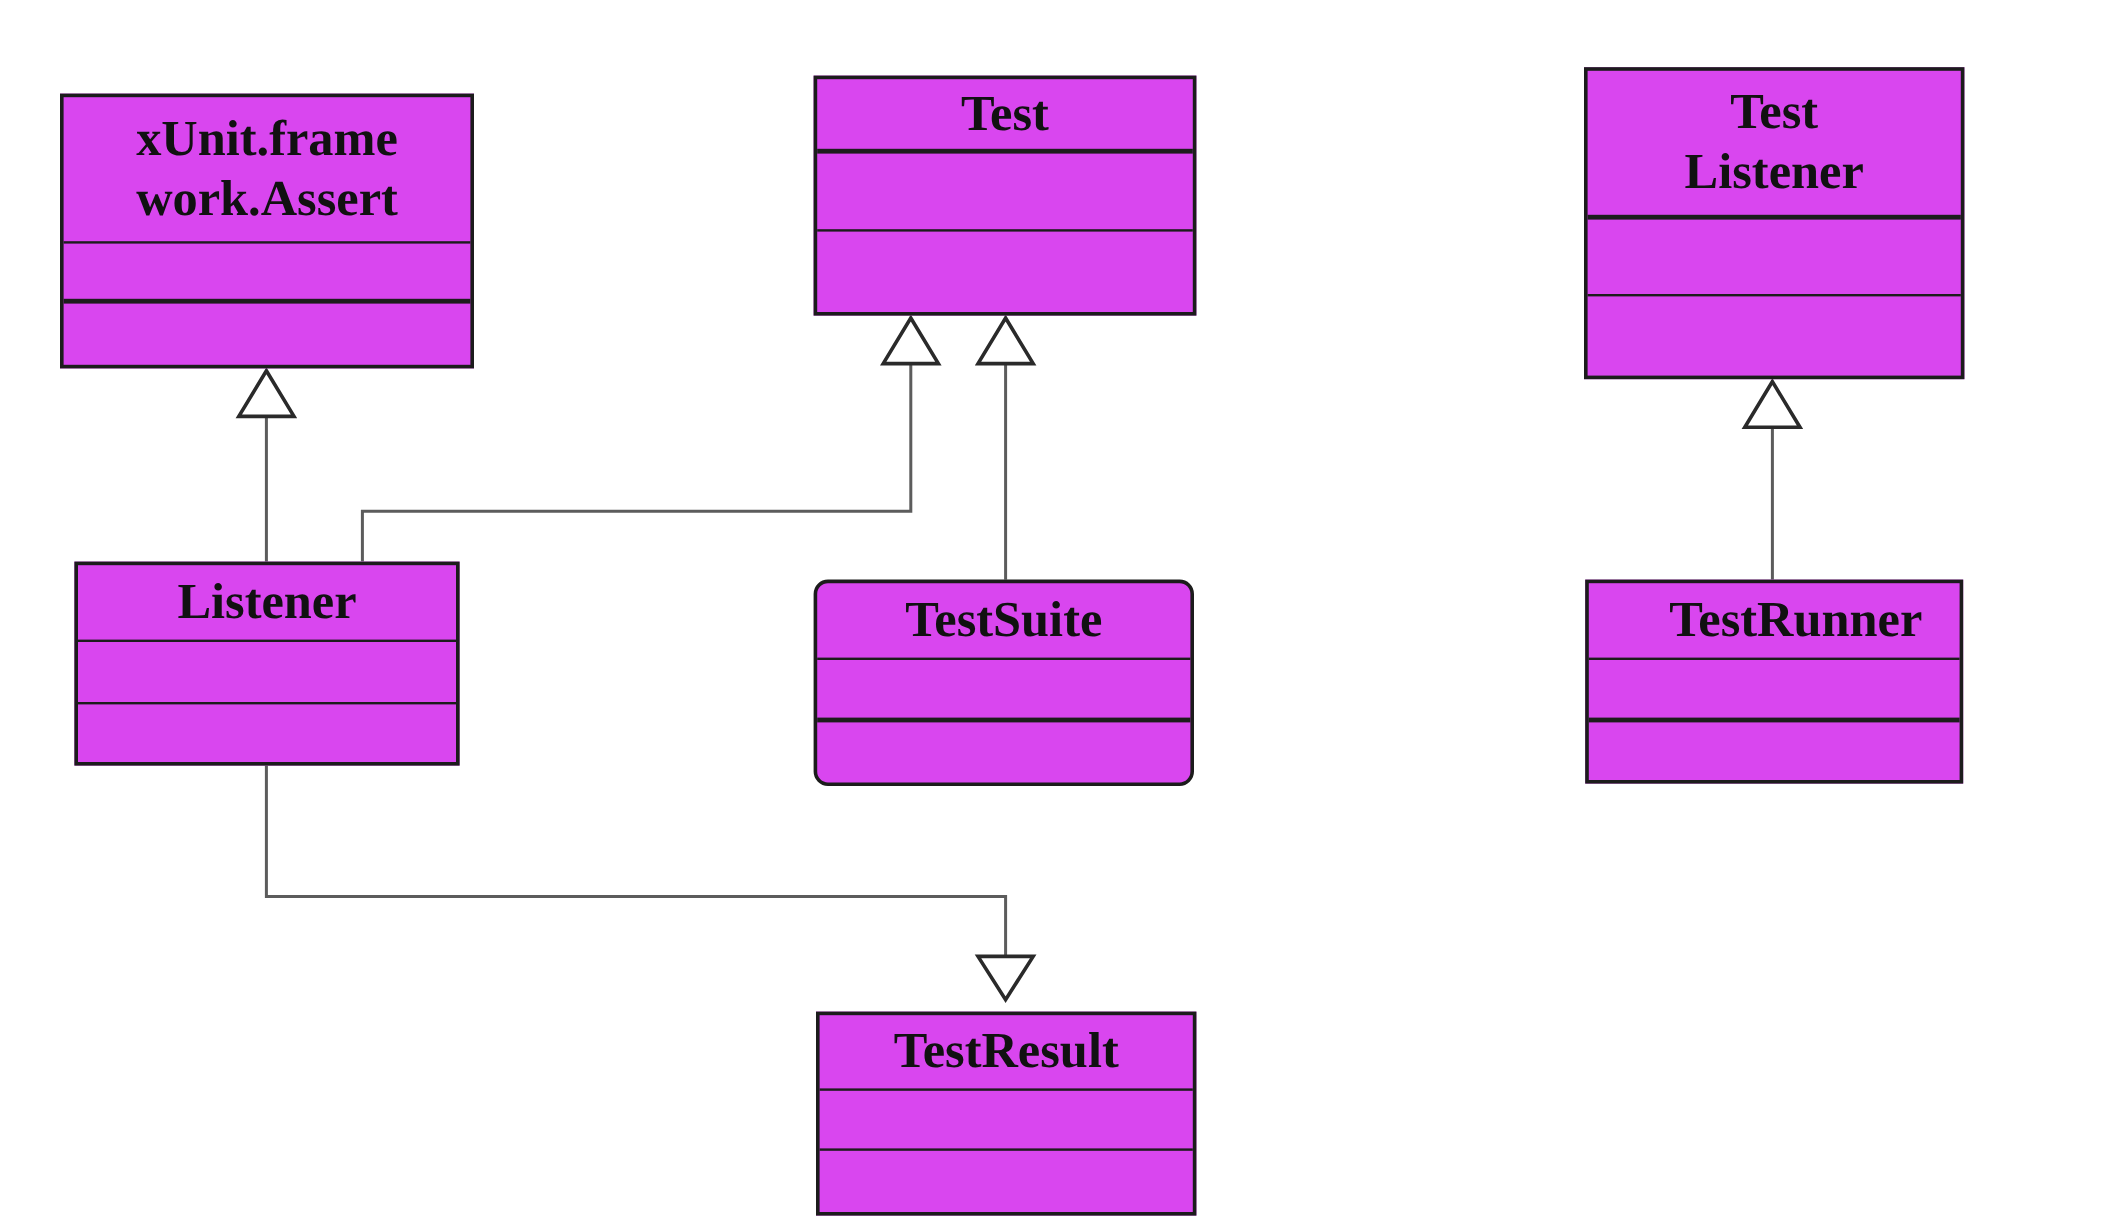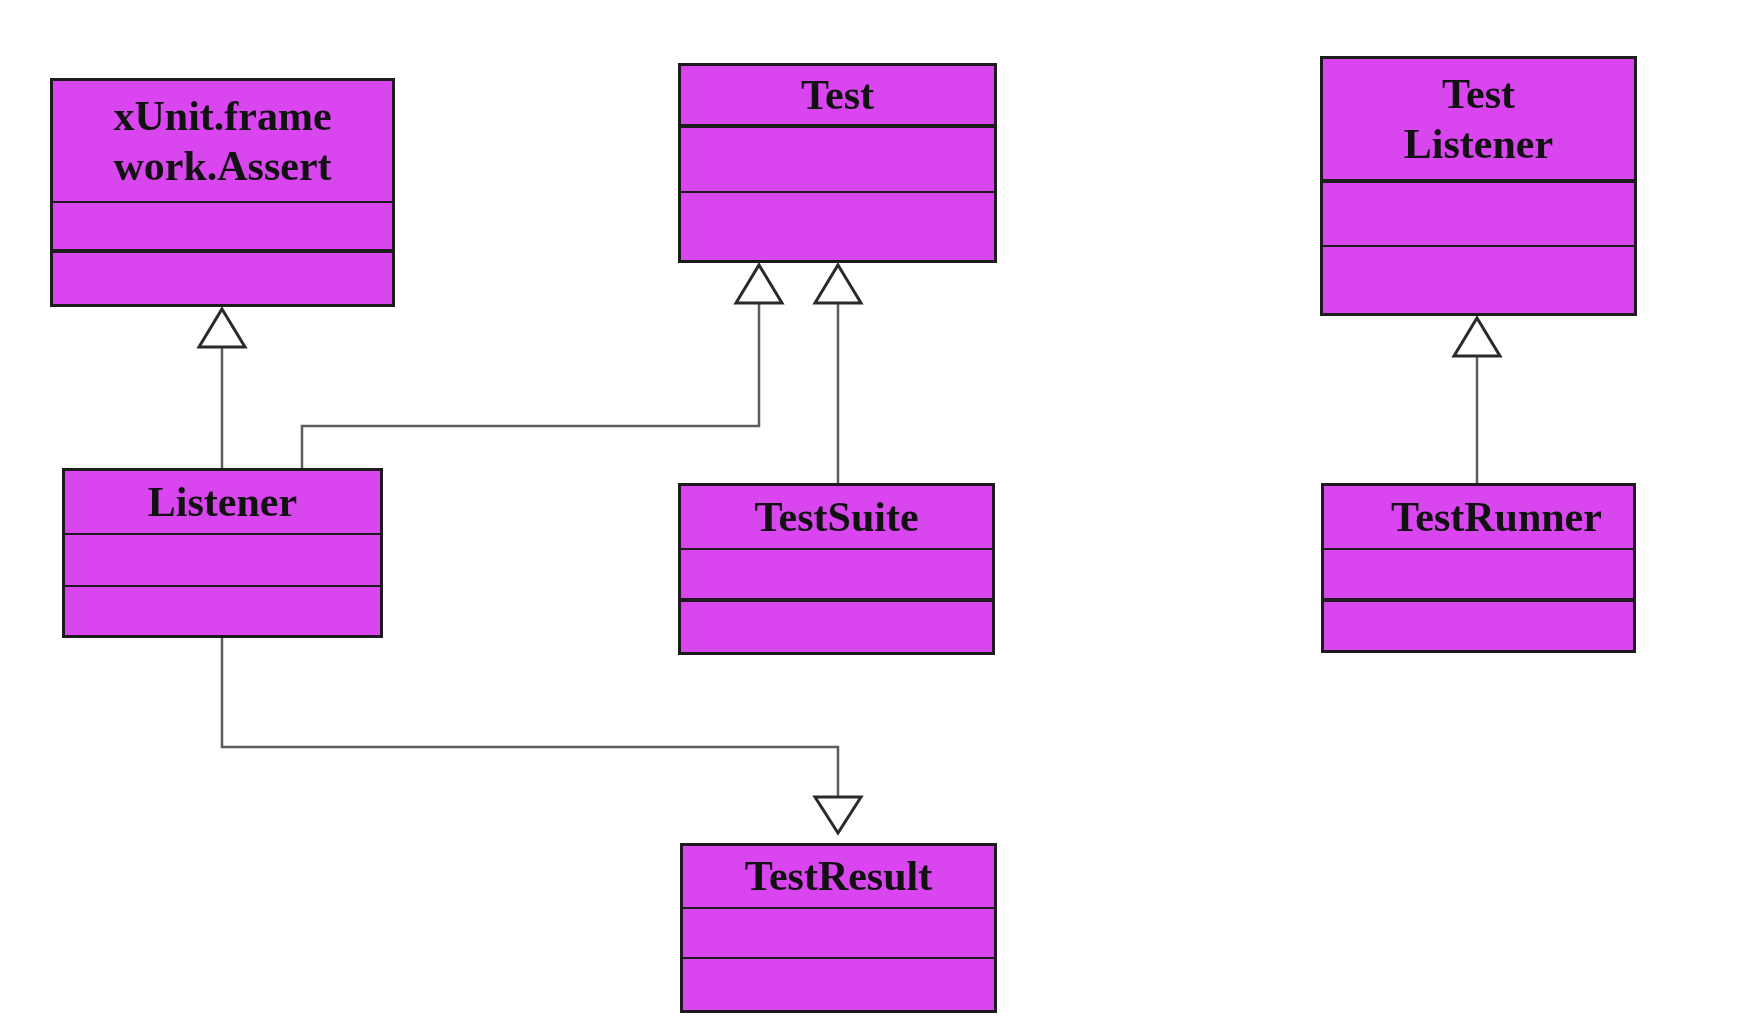--- a/index.html
+++ b/index.html
@@ -73,21 +73,21 @@
   .c-test .attrs        { height: 65px; }
 
   .c-listener   { left: 1320px; top: 56px;  width: 317px; height: 260px; }
   .c-listener .title    { height: 124px; border-bottom-width: 4px; }
   .c-listener .attrs    { height: 64px; }
 
   .c-testcase   { left: 62px;   top: 468px; width: 321px; height: 170px; }
   .c-testcase .title    { height: 64px; }
   .c-testcase .attrs    { height: 52px; }
 
-  .c-testsuite  { left: 678px;  top: 483px; width: 317px; height: 172px; }
+  .c-testsuite  { left: 678px;  top: 483px; width: 317px; height: 172px; border-radius: 12px; }
   .c-testsuite .title   { height: 64px; }
   .c-testsuite .attrs   { height: 52px; border-bottom-width: 4px; }
 
   .c-testrunner { left: 1321px; top: 483px; width: 315px; height: 170px; }
   .c-testrunner .title  { height: 64px; padding-left: 36px; }
   .c-testrunner .attrs  { height: 52px; border-bottom-width: 4px; }
 
   .c-testresult { left: 680px;  top: 843px; width: 317px; height: 170px; }
   .c-testresult .title  { height: 63px; }
   .c-testresult .attrs  { height: 50px; }

